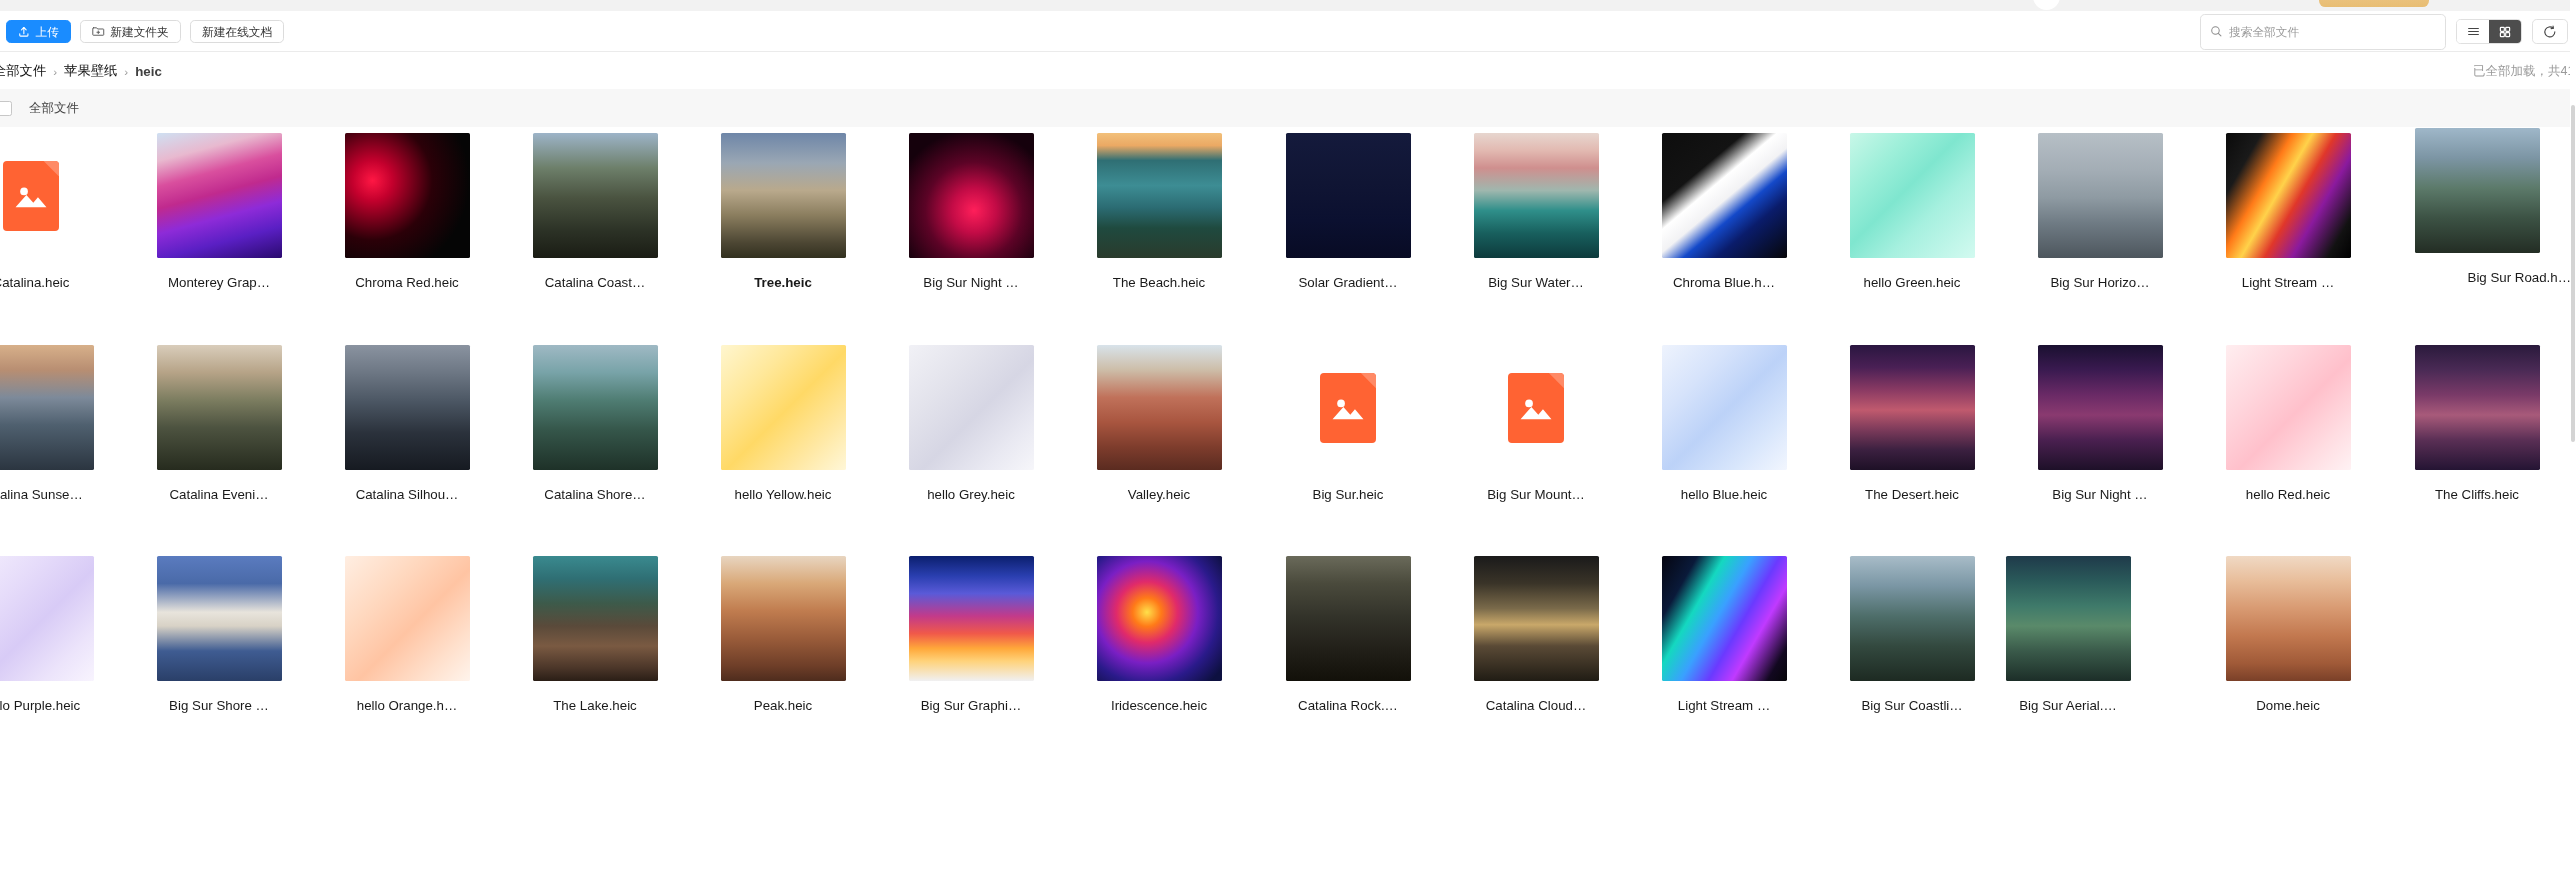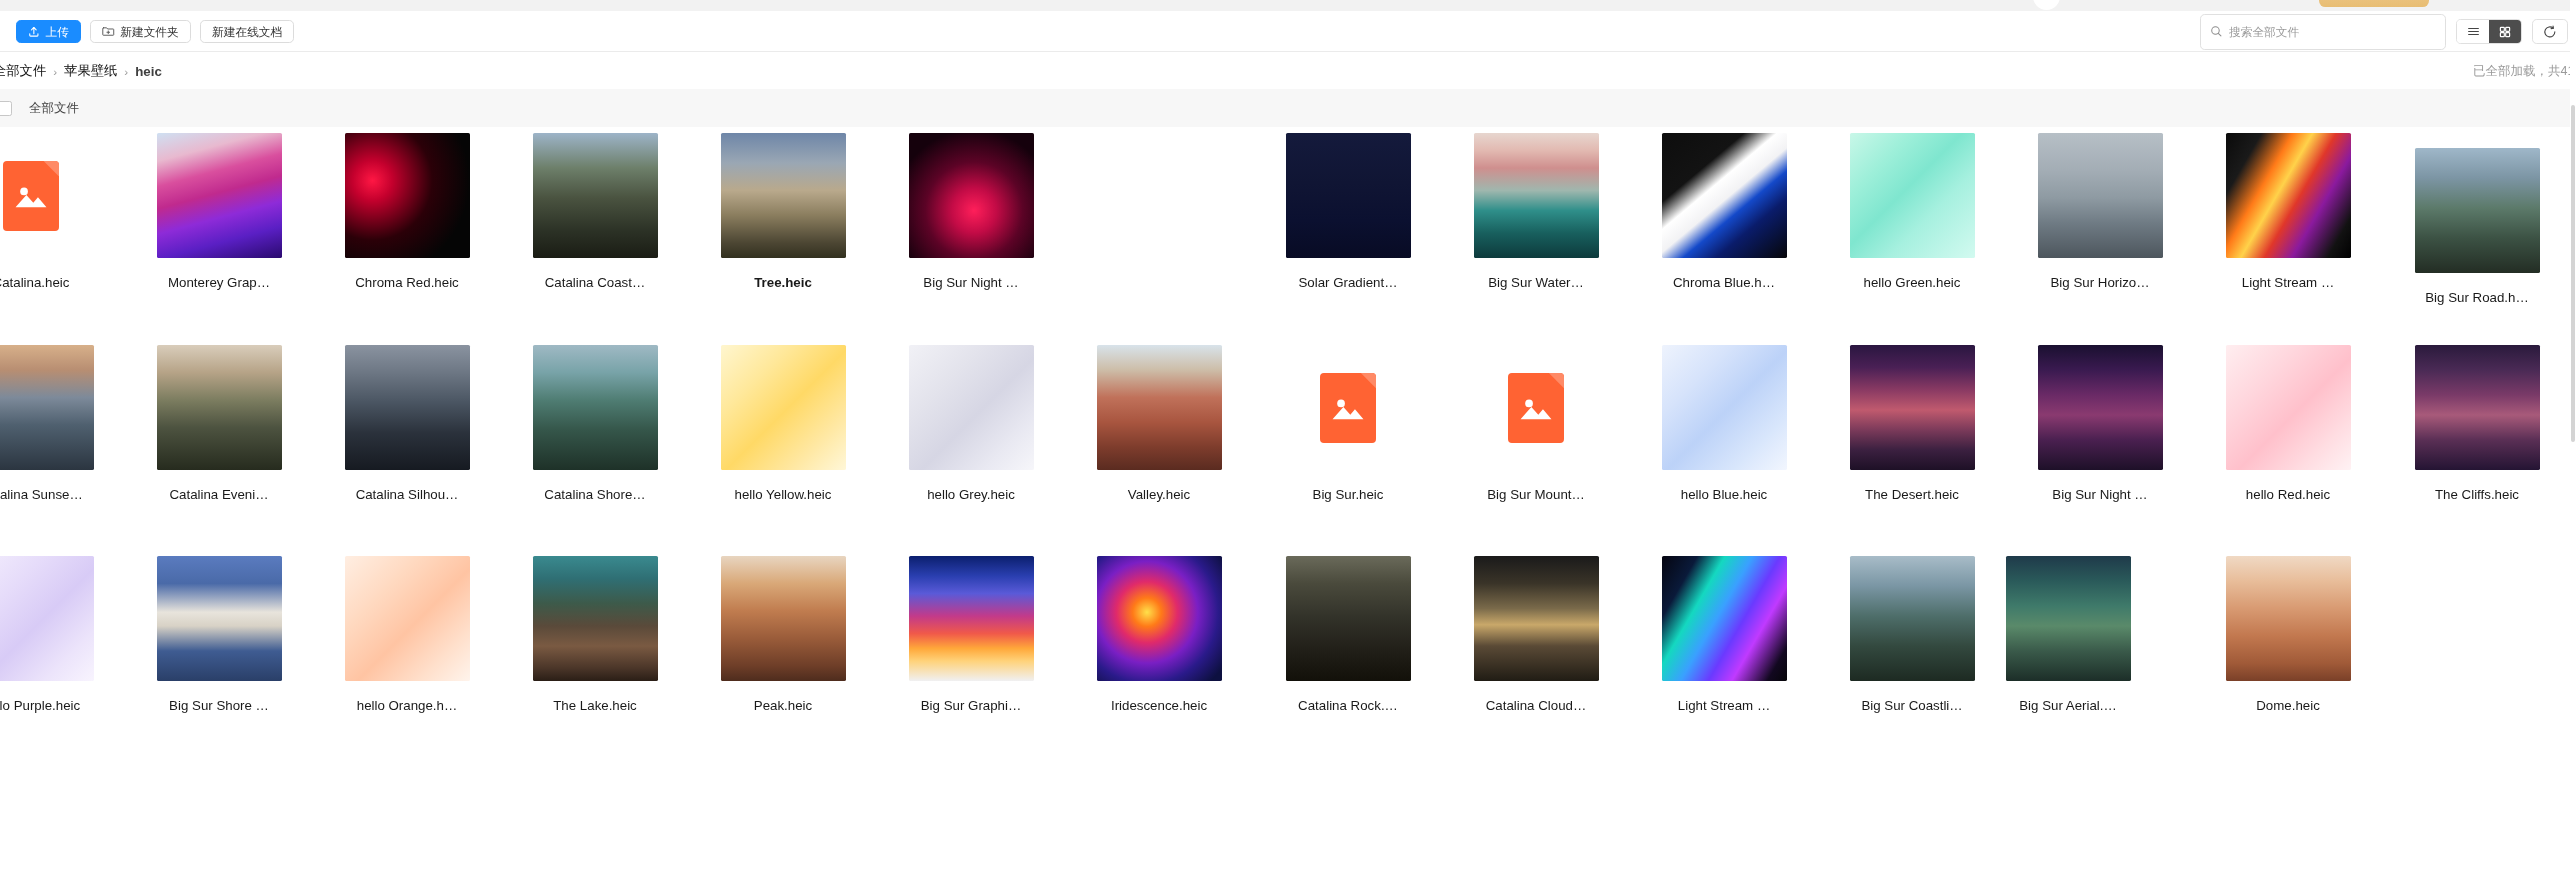--- a/index.html
+++ b/index.html
@@ -29,21 +29,21 @@
     position: absolute; top: 0; right: 0; width: 6.3px; height: 11px;
     background: #ffffff;
   }
 
   
   .toolbar {
     position: absolute; top: 11px; left: 0; width: 2576px; height: 41px;
     background: #ffffff;
     border-bottom: 0.8px solid #ebebeb;
   }
-  .toolbar-left { position: absolute; left: 6.3px; top: 0; height: 41px; display: flex; align-items: center; gap: 9.4px; margin-left: 10px; }
+  .toolbar-left { position: absolute; left: 6.3px; top: 0; height: 41px; display: flex; align-items: center; gap: 9.4px; }
   .btn {
     display: inline-flex; align-items: center; justify-content: center; gap: 5.5px;
     height: 23.5px; padding: 0 11px; border-radius: 4.7px;
     font-size: 11.7px; line-height: 1; white-space: nowrap;
     cursor: pointer; user-select: none;
   }
   .btn-primary { background: #1a8cff; color: #ffffff; border: 0.8px solid #1a8cff; }
   .btn-ghost { background: #ffffff; color: #333333; border: 0.8px solid #dcdcdc; }
   .icon-svg { display: block; }
 
@@ -271,20 +271,26 @@
         <div class="thumb" style="background: linear-gradient(rgb(110, 134, 168) 0%, rgb(154, 167, 180) 24%, rgb(185, 169, 140) 46%, rgb(138, 125, 94) 66%, rgb(76, 70, 51) 88%, rgb(50, 48, 31) 100%);"></div>
       </div>
       <div class="file-label">Tree.heic</div>
     </div>
     <div class="file-cell" style="left: 877px; top: 6.3px;">
       <div class="thumb-wrap">
         <div class="thumb" style="background: radial-gradient(circle at 52% 62%, rgb(255, 31, 90) 0%, rgb(195, 11, 70) 22%, rgb(92, 3, 38) 48%, rgb(21, 1, 12) 80%), linear-gradient(rgb(27, 0, 16) 0%, rgb(64, 0, 32) 60%, rgb(12, 0, 8) 100%);"></div>
       </div>
       <div class="file-label">Big Sur Night …</div>
     </div>
+    <div class="file-cell" style="left: 1065px; top: 6.3px;">
+      <div class="thumb-wrap">
+        <div class="thumb" style="background: linear-gradient(rgb(242, 192, 122) 0%, rgb(235, 169, 100) 10%, rgb(47, 111, 116) 22%, rgb(61, 141, 148) 42%, rgb(43, 107, 114) 60%, rgb(31, 74, 63) 76%, rgb(42, 59, 44) 100%);"></div>
+      </div>
+      <div class="file-label">The Beach.heic</div>
+    </div>
     <div class="file-cell" style="left: 1254px; top: 6.3px;">
       <div class="thumb-wrap">
         <div class="thumb" style="background: linear-gradient(rgb(20, 26, 60) 0%, rgb(16, 21, 52) 40%, rgb(11, 16, 48) 70%, rgb(8, 11, 36) 100%);"></div>
       </div>
       <div class="file-label">Solar Gradient…</div>
     </div>
     <div class="file-cell" style="left: 1442px; top: 6.3px;">
       <div class="thumb-wrap">
         <div class="thumb" style="background: linear-gradient(rgb(231, 214, 207) 0%, rgb(226, 185, 177) 14%, rgb(207, 143, 142) 28%, rgb(159, 183, 174) 46%, rgb(47, 143, 138) 62%, rgb(24, 96, 94) 80%, rgb(13, 58, 60) 100%);"></div>
       </div>
@@ -307,21 +313,21 @@
         <div class="thumb" style="background: linear-gradient(rgb(182, 191, 198) 0%, rgb(163, 173, 181) 30%, rgb(142, 154, 162) 52%, rgb(111, 123, 132) 72%, rgb(77, 86, 93) 100%);"></div>
       </div>
       <div class="file-label">Big Sur Horizo…</div>
     </div>
     <div class="file-cell" style="left: 2194px; top: 6.3px;">
       <div class="thumb-wrap">
         <div class="thumb" style="background: linear-gradient(120deg, rgb(10, 10, 10) 0%, rgb(26, 26, 26) 18%, rgb(255, 122, 24) 34%, rgb(255, 210, 74) 44%, rgb(224, 55, 42) 56%, rgb(139, 26, 158) 70%, rgb(18, 18, 18) 88%, rgb(0, 0, 0) 100%);"></div>
       </div>
       <div class="file-label">Light Stream …</div>
     </div>
-    <div class="file-cell" style="left: 2383px; top: 21px;">
+    <div class="file-cell" style="left: 2383px; top: 1px; text-align: right;">
       <div class="thumb-wrap">
         <div class="thumb" style="background: linear-gradient(rgb(159, 183, 201) 0%, rgb(124, 149, 164) 24%, rgb(92, 122, 106) 48%, rgb(60, 82, 68) 72%, rgb(35, 45, 36) 100%);"></div>
       </div>
       <div class="file-label">Big Sur Road.h…</div>
     </div>
     <div class="file-cell" style="left: -63px; top: 218px;">
       <div class="thumb-wrap">
         <div class="thumb" style="background: linear-gradient(rgb(215, 176, 138) 0%, rgb(184, 142, 114) 20%, rgb(125, 138, 154) 42%, rgb(79, 96, 111) 64%, rgb(43, 53, 64) 100%);"></div>
       </div>
       <div class="file-label">Catalina Sunse…</div>

